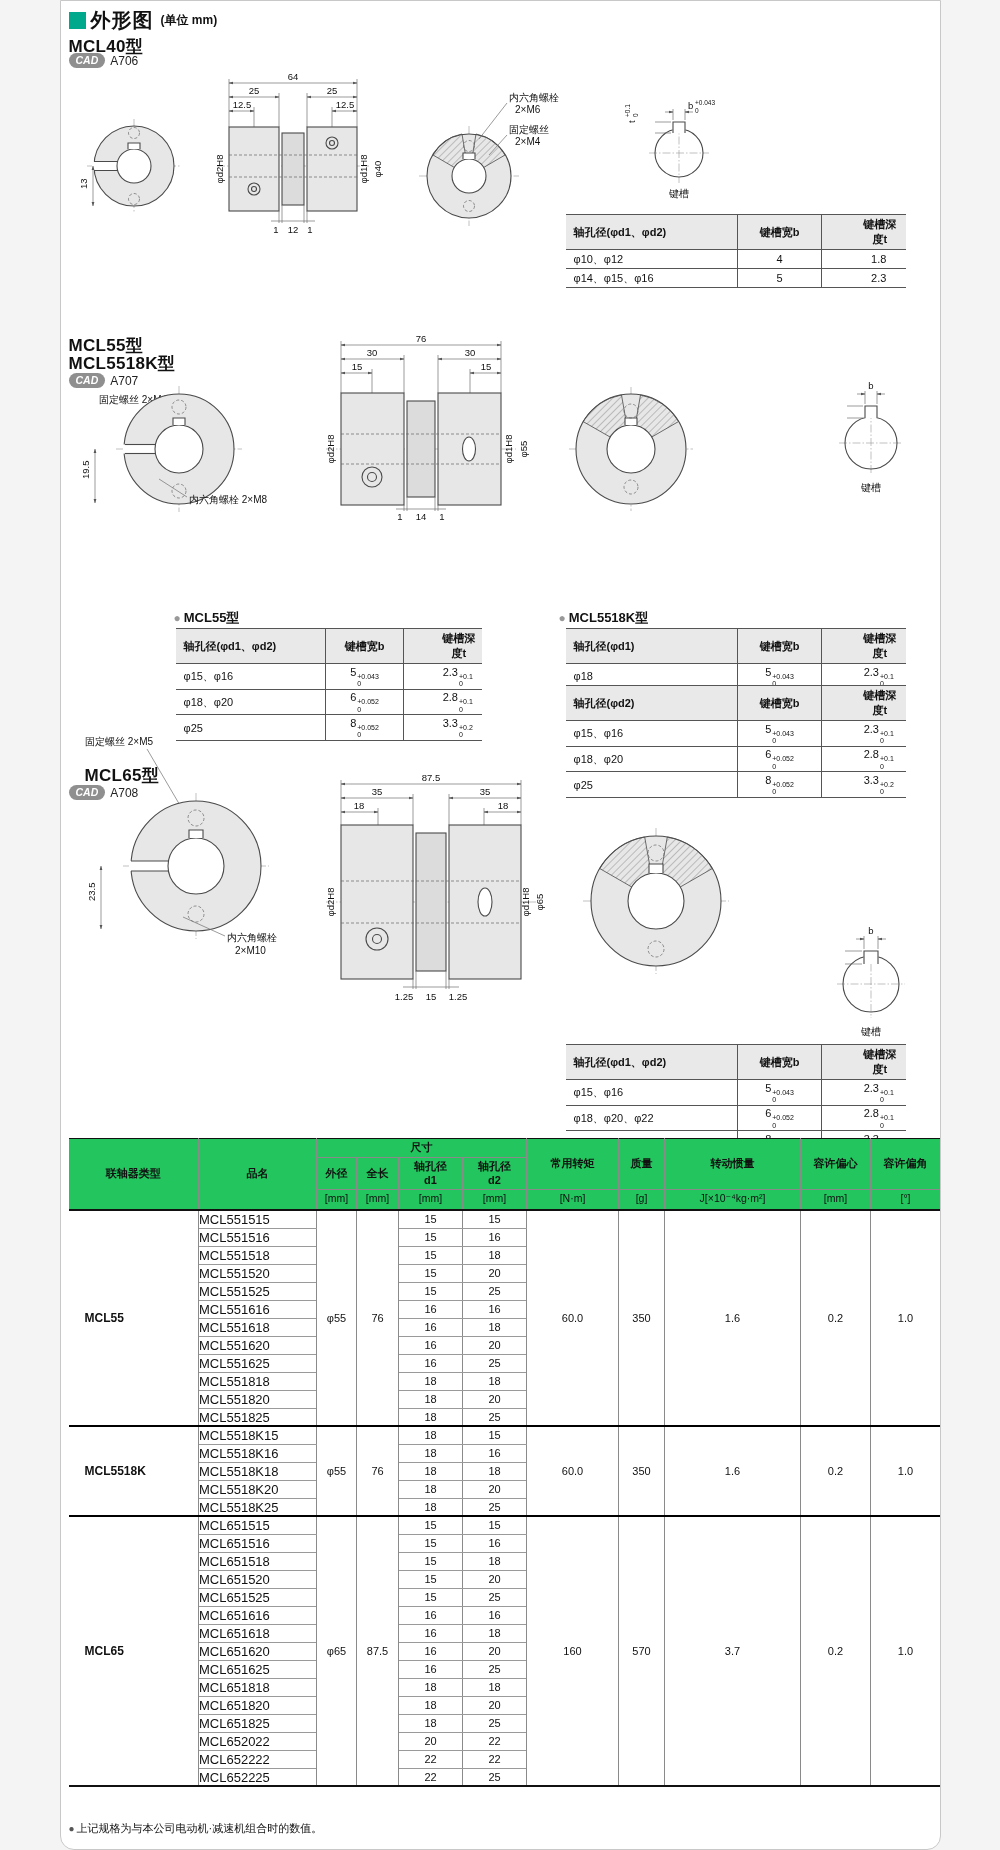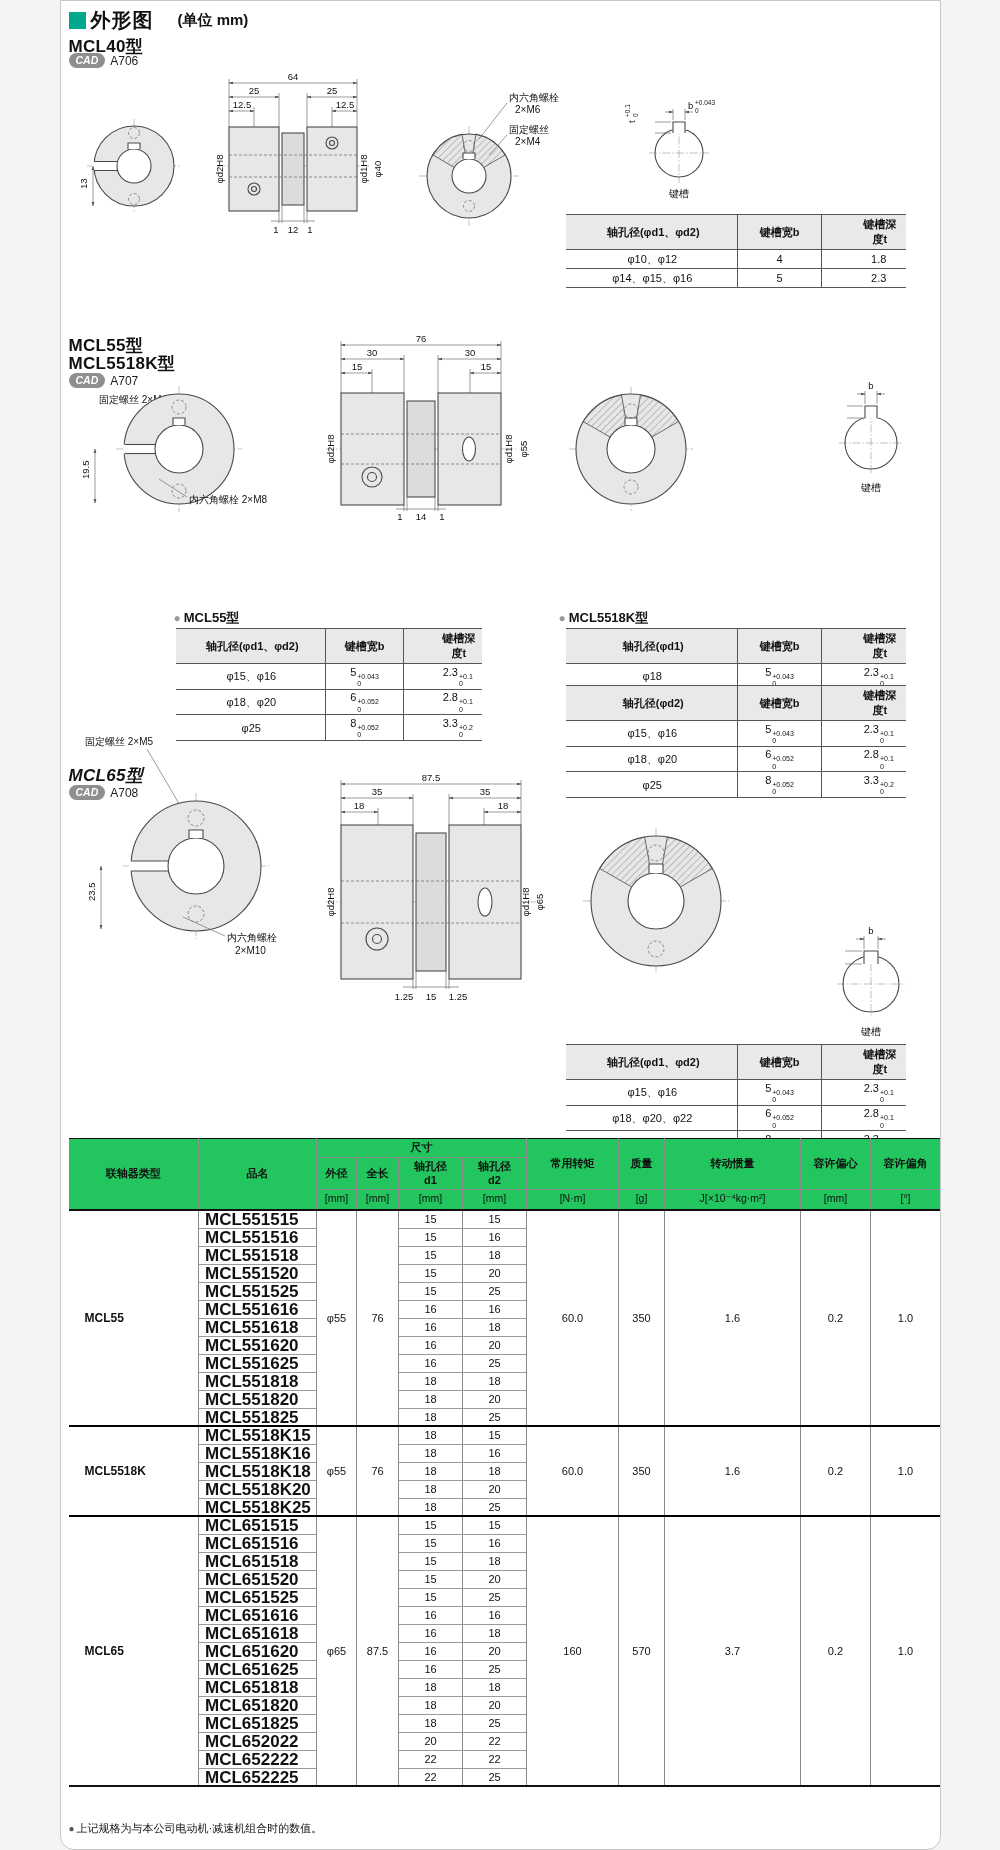--- a/index.html
+++ b/index.html
@@ -4,56 +4,56 @@
 <style>
   * { box-sizing: border-box; }
   body { margin:0; background:#f4f4f4; font-family:"Liberation Sans","DejaVu Sans",sans-serif; color:#111; }
   .page { position:relative; width:881px; height:1850px; background:#fff; margin:0 auto;
           border:1px solid #c8c8c8; border-radius:0 0 14px 14px; overflow:hidden; }
 
   
   .pg-title { position:absolute; left:8px; top:6px; display:flex; align-items:center; gap:5px; }
   .sq { width:17px; height:17px; }
   .pg-title h1 { font-size:20px; margin:0; font-weight:bold; letter-spacing:1px; }
-  .unit-note { font-size:15px; font-weight:bold; margin-left:19px; }
+  .unit-note { font-size:12px; font-weight:bold; margin-left:2px; }
 
   .sec-head { position:absolute; font-size:17px; font-weight:bold; letter-spacing:.3px; }
   .cad-row { position:absolute; display:flex; align-items:center; gap:5px; }
   .cad-badge { background:#8f8f8f; color:#fff; font-size:10.5px; font-weight:bold; font-style:italic;
                border-radius:8px; padding:1px 7px 2px; line-height:12px; }
   .cad-code { font-size:12px; color:#222; }
 
   .tbl-label { position:absolute; font-size:13px; font-weight:bold; display:flex; align-items:center; gap:3px; }
   .bullet { color:#999; font-size:12px; }
 
   
   .mini { position:absolute; border-collapse:collapse; font-size:11px; table-layout:fixed;
           border-top:1.5px solid #222; border-bottom:1.5px solid #222; }
   .mini th { background:#e9e9e9; font-weight:bold; border:1px solid #555; padding:2px 4px; text-align:center; }
   .mini td { border:1px solid #555; padding:1.5px 6px; text-align:center; }
-  .mini th:first-child, .mini td:first-child { border-left:0; text-align:center; padding-left:8px; }
+  .mini th:first-child, .mini td:first-child { border-left:0; text-align:left; padding-left:8px; }
   .mini th:last-child, .mini td:last-child { border-right:0;padding-left:36px; }
   .tol { display:inline-flex; flex-direction:column; vertical-align:-3px; margin-left:1px;
          font-size:7px; line-height:1.05; text-align:left; }
   .tol span { display:block; }
 
   
   .spec { position:absolute; left:8px; top:1137px; width:984px; border-collapse:collapse;
           table-layout:fixed; font-size:11px; border-bottom:2px solid #111; }
   .spec th { background:#22c55e; font-weight:bold; border:1px solid #8a8a8a; padding:2px 2px; line-height:1.25; }
   .spec td { border:1px solid #8a8a8a; border-top:1px solid #9a9a9a; border-bottom:1px solid #9a9a9a;
              padding:1.5px 3px; text-align:center; height:18px; line-height:13px; }
   .spec .h1 th { border-top:1.5px solid #111; }
   .spec .h3 th, .spec th[rowspan="3"] { border-bottom:2.5px solid #111; }
   .spec .h3 th { font-weight:normal; font-size:10.5px; padding:2px 0 4px; }
   .spec .edge-l { border-left:0 !important; }
   .spec .edge-r { border-right:0 !important; }
   .spec .gs td { border-top:2px solid #000; }
   .spec td.c-type { text-align:left; padding-left:16px; font-weight:bold; font-size:12px; border-left:0; }
-  .spec td.c-name { text-align:left; padding-left:6px; font-weight:bold; font-size:17px; }
+  .spec td.c-name { text-align:left; padding-left:0; font-weight:normal; font-size:13px; }
   .spec td.c-last { border-right:0; }
   .stack { display:inline-flex; flex-direction:row; line-height:1.1; font-size:10.5px; }
 
   .footer-note { position:absolute; left:8px; top:1820px; font-size:11px; display:flex; gap:2px; align-items:center; }
   .footer-note .fb { color:#555; font-size:10px; }
 
   svg { position:absolute; overflow:visible; }
   .oln { stroke:#4a4a4a; stroke-width:1.1; fill:none; }
   .fg  { fill:#e7e7e7; stroke:#4a4a4a; stroke-width:1.1; }
   .fg2 { fill:#dcdcdc; stroke:#4a4a4a; stroke-width:1.1; }
@@ -450,21 +450,21 @@
               <span>0</span>
             </span></td>
           <td><span>3.3</span><span class="tol">
               <span>+0.2</span>
               <span>0</span>
             </span></td>
         </tr>
       </tbody>
   </table>
 
-  <div class="sec-head" style="left:8px; top:763px;font-style:italic;">MCL65型</div>
+  <div class="sec-head" style="left:24px; top:763px;">MCL65型</div>
   <div class="cad-row" style="left:8px; top:784px;">
     <span class="cad-badge">CAD</span>
     <span class="cad-code">A708</span>
   </div>
 
   <svg style="left:10px; top:728px;" width="875" height="315" viewBox="0 0 875 315">
     <defs>
       <pattern id="h65" width="5" height="5" patternUnits="userSpaceOnUse" patternTransform="rotate(45)">
         <line x1="0" y1="0" x2="0" y2="5" stroke="#8d8d8d" stroke-width="1"></line>
       </pattern>

